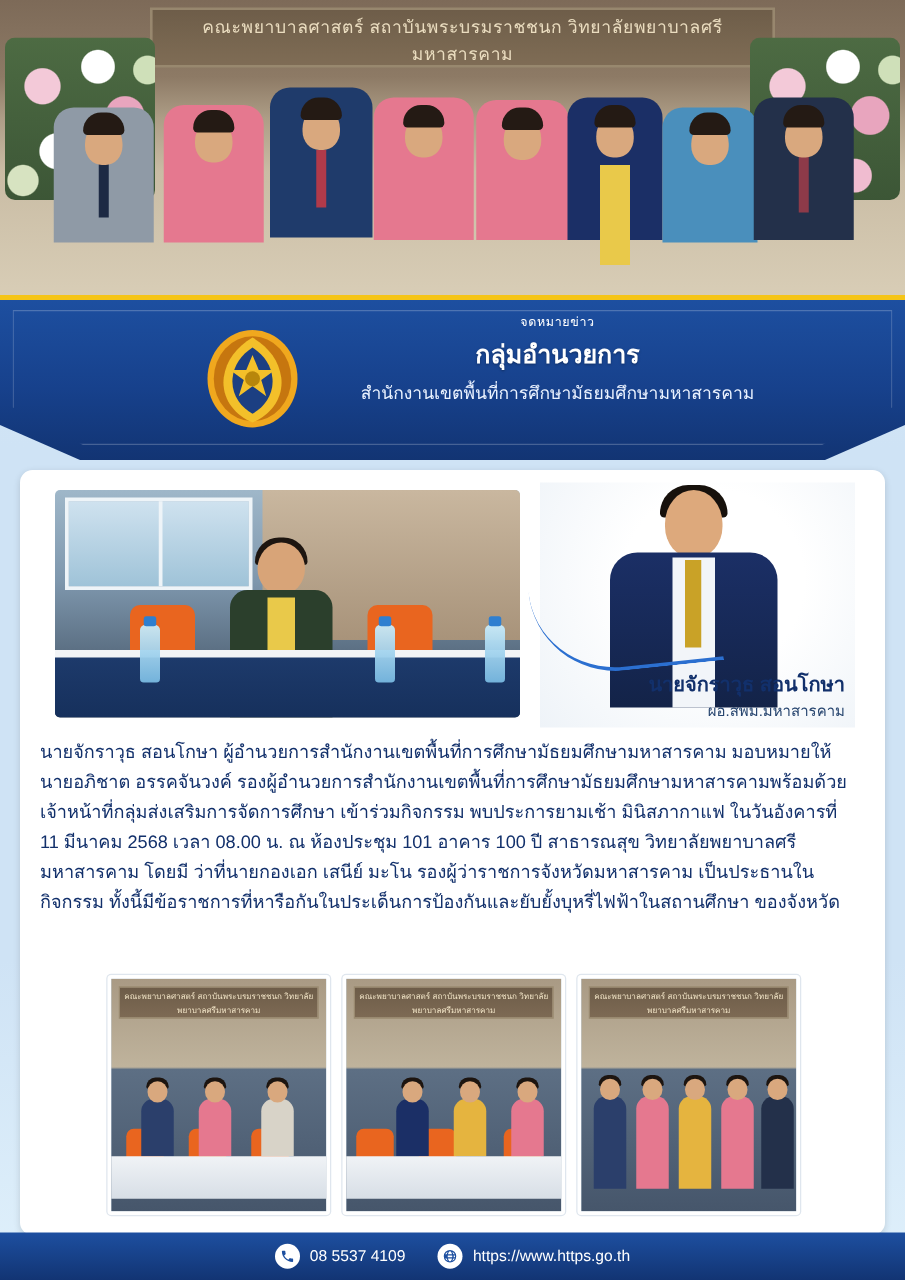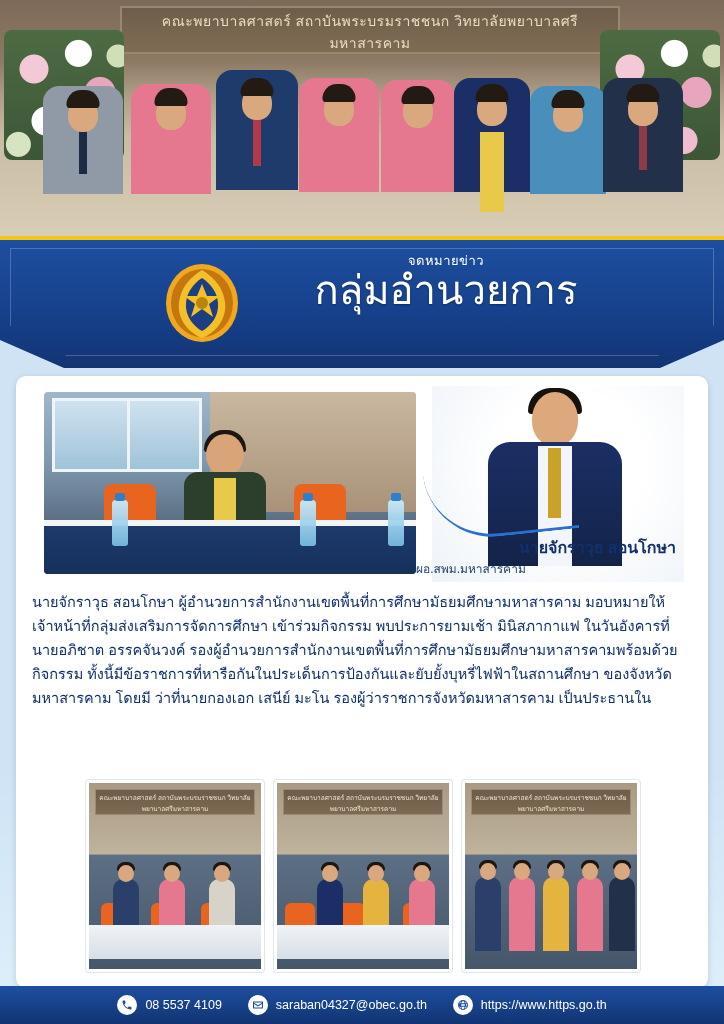--- a/index.html
+++ b/index.html
@@ -99,23 +99,23 @@
   .emblem {
     position: absolute; left: 163px; top: 22px;
     width: 78px; height: 82px;
     display: flex; align-items: center; justify-content: center;
   }
   .emblem svg { width: 78px; height: 82px; }
   .header-text {
     position: absolute; left: 246px; top: 10px; width: 400px;
     color: #ffffff; text-align: center;
   }
-  .kicker { font-size: 13px; color: #ffffff; letter-spacing: .5px; }
+  .kicker { font-size: 10px; color: #ffffff; letter-spacing: .5px; }
   .title-main {
-    font-size: 40px; font-weight: normal; color: #ffffff;
+    font-size: 20px; font-weight: bold; color: #ffffff;
     line-height: 36px; margin-top: 1px;
     text-shadow: 0 1px 2px rgba(0,0,0,.35);
   }
   .subtitle { font-size: 14px; color: #eaf2ff; margin-top: 1px; }
   .issue-bar {
     position: absolute; left: 222px; top: 92px;
     width: 285px; height: 24px;
     background: linear-gradient(180deg, #2a6fc9, #1d57a8);
     border: 1px solid #8fb6e6;
     color: #ffffff; font-size: 13px;
@@ -192,22 +192,22 @@
   .pt-figure .h { position: absolute; left: 52px; top: 2px; width: 46px; height: 54px; border-radius: 50% 50% 46% 46%; background: #dda97c; }
   .pt-figure .hr { position: absolute; left: 48px; top: -2px; width: 54px; height: 26px; border-radius: 26px 26px 4px 4px; background: #17110c; }
   .pt-figure .bd { position: absolute; left: 8px; top: 52px; width: 134px; height: 124px; border-radius: 22px 22px 0 0; background: linear-gradient(180deg, #1b2f66, #132348); }
   .pt-figure .sh { position: absolute; left: 58px; top: 56px; width: 34px; height: 120px; background: #f2f5f9; }
   .pt-figure .tie { position: absolute; left: 68px; top: 58px; width: 13px; height: 70px; background: #c9a227; }
   .pt-name {
     position: absolute; right: 8px; bottom: 22px; width: 244px;
     text-align: right; font-size: 16px; font-weight: bold; color: #12306b;
   }
   .pt-role {
-    position: absolute; right: 24px; bottom: 4px; width: 244px;
-    text-align: left; font-size: 12px; color: #27456f;
+    position: absolute; right: 8px; bottom: 4px; width: 244px;
+    text-align: right; font-size: 12px; color: #27456f;
   }
 
   .body-text {
     position: absolute; left: 16px; top: 214px; width: 660px;
     font-size: 14.5px; line-height: 24px; color: #12306b;
   }
   .body-text p { margin: 0; }
 
   .thumbs {
     position: absolute; left: 70px; top: 404px;
@@ -331,20 +331,21 @@
         <ellipse cx="39" cy="41" rx="31" ry="34" fill="#c6760f"></ellipse>
         <path d="M39 8 C26 16 18 26 16 40 C14 56 24 70 39 76 C54 70 64 56 62 40 C60 26 52 16 39 8 Z" fill="#f3c02a"></path>
         <path d="M39 16 C30 22 24 30 23 41 C22 54 30 64 39 69 C48 64 56 54 55 41 C54 30 48 22 39 16 Z" fill="#1c3f82"></path>
         <path d="M39 22 L44 34 L57 34 L46 42 L50 55 L39 47 L28 55 L32 42 L21 34 L34 34 Z" fill="#f3c02a"></path>
         <circle cx="39" cy="41" r="6" fill="#b8860b"></circle>
       </svg>
     </div>
     <div class="header-text">
       <div class="kicker">จดหมายข่าว</div>
       <div class="title-main">กลุ่มอำนวยการ</div>
+      <div class="subtitle">สำนักงานเขตพื้นที่การศึกษามัธยมศึกษามหาสารคาม</div>
     </div>
   </div>
 
   <div class="card">
 
     <div class="card-top">
 
       <div class="feature-photo">
         <div class="fp-wallR"></div>
         <div class="fp-window"></div>
@@ -373,24 +374,25 @@
             <div class="tie"></div>
         </div>
         <div class="pt-swoosh"></div>
         <div class="pt-name">นายจักราวุธ สอนโกษา</div>
         <div class="pt-role">ผอ.สพม.มหาสารคาม</div>
       </div>
     </div>
 
     <div class="body-text">
       <p>นายจักราวุธ สอนโกษา ผู้อำนวยการสำนักงานเขตพื้นที่การศึกษามัธยมศึกษามหาสารคาม มอบหมายให้</p>
+      <p>นายอภิชาต อรรคจันวงค์ รองผู้อำนวยการสำนักงานเขตพื้นที่การศึกษามัธยมศึกษามหาสารคามพร้อมด้วย</p>
       <p>เจ้าหน้าที่กลุ่มส่งเสริมการจัดการศึกษา เข้าร่วมกิจกรรม พบประการยามเช้า มินิสภากาแฟ ในวันอังคารที่</p>
-      <p>นายอภิชาต อรรคจันวงค์ รองผู้อำนวยการสำนักงานเขตพื้นที่การศึกษามัธยมศึกษามหาสารคามพร้อมด้วย</p>
+      <p>11 มีนาคม 2568 เวลา 08.00 น. ณ ห้องประชุม 101 อาคาร 100 ปี สาธารณสุข วิทยาลัยพยาบาลศรี</p>
+      <p>มหาสารคาม โดยมี ว่าที่นายกองเอก เสนีย์ มะโน รองผู้ว่าราชการจังหวัดมหาสารคาม เป็นประธานใน</p>
       <p>กิจกรรม ทั้งนี้มีข้อราชการที่หารือกันในประเด็นการป้องกันและยับยั้งบุหรี่ไฟฟ้าในสถานศึกษา ของจังหวัด</p>
-      <p>มหาสารคาม โดยมี ว่าที่นายกองเอก เสนีย์ มะโน รองผู้ว่าราชการจังหวัดมหาสารคาม เป็นประธานใน</p>
     </div>
 
     <div class="thumbs">
       <div class="thumb">
         <div class="t-room"></div>
         <div class="t-banner">คณะพยาบาลศาสตร์ สถาบันพระบรมราชชนก
 วิทยาลัยพยาบาลศรีมหาสารคาม</div>
         <div class="t-chair" style="left:12px;"></div>
         <div class="t-chair" style="left:62px;"></div>
         <div class="t-chair" style="left:112px;"></div>
@@ -462,29 +464,20 @@
       <span class="f-icon">
         <svg viewBox="0 0 24 24">
             <path d="M6.6 10.8c1.4 2.8 3.8 5.2 6.6 6.6l2.2-2.2c.3-.3.7-.4 1-.2 1.2.4 2.4.6 3.6.6.6 0 1 .4 1 1V20c0 .6-.4 1-1 1C10.6 21 3 13.4 3 4c0-.6.4-1 1-1h3.5c.6 0 1 .4 1 1 0 1.3.2 2.5.6 3.6.1.4 0 .8-.2 1l-2.3 2.2z"></path>
           </svg>
       </span>
       <span>08 5537 4109</span>
     </div>
     <div class="f-item">
       <span class="f-icon">
         <svg viewBox="0 0 24 24">
-            <path d="M2 5h20v14H2z" fill="none"></path>
-            <path d="M2 5h20v14H2V5zm2 2v.5l8 5 8-5V7H4zm16 10V9.8l-8 5-8-5V17h16z"></path>
-          </svg>
-      </span>
-      <span>saraban04327@obec.go.th</span>
-    </div>
-    <div class="f-item">
-      <span class="f-icon">
-        <svg viewBox="0 0 24 24">
             <path d="M12 2a10 10 0 100 20 10 10 0 000-20zm0 2c1.3 0 2.6 1.9 3.2 4.6H8.8C9.4 5.9 10.7 4 12 4zM6.6 8.6H4.3A8 8 0 018.8 4.7c-.9 1-1.7 2.3-2.2 3.9zm-.5 2h-2a8 8 0 000 2.8h2a17 17 0 010-2.8zm.5 4.8c.5 1.6 1.3 2.9 2.2 3.9a8 8 0 01-4.5-3.9h2.3zm2.2 0h6.4C14.6 18.1 13.3 20 12 20s-2.6-1.9-3.2-4.6zm6.8-2H8.4a15 15 0 010-2.8h7.2a15 15 0 010 2.8zm1.8 2h2.3a8 8 0 01-4.5 3.9c.9-1 1.7-2.3 2.2-3.9zm.5-2a17 17 0 000-2.8h2a8 8 0 010 2.8h-2zm-.5-4.8c-.5-1.6-1.3-2.9-2.2-3.9a8 8 0 014.5 3.9h-2.3z"></path>
           </svg>
       </span>
       <span>https://www.https.go.th</span>
     </div>
   </div>
 
 </div>
 
 </body></html>

